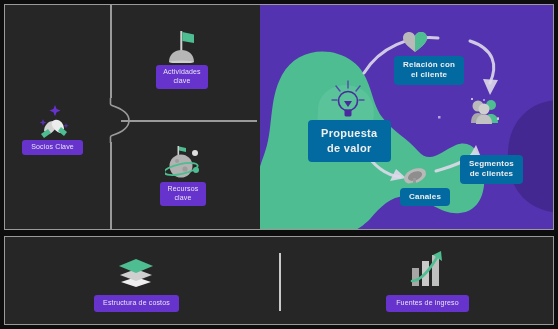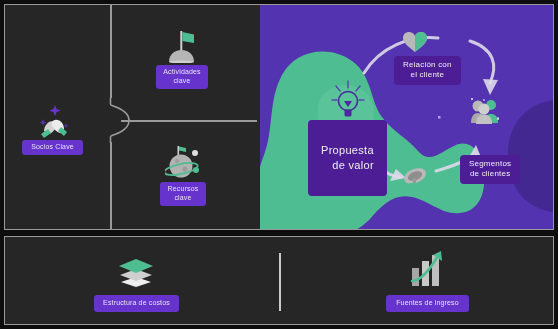--- a/index.html
+++ b/index.html
@@ -75,37 +75,37 @@
     padding: 3px 7px;
     font-size: 7px;
     line-height: 1.25;
     text-align: center;
     letter-spacing: 0.15px;
     white-space: pre-line;
     box-sizing: border-box;
   }
   .badge-dark {
     position: absolute;
-    background: #4c1d95;
+    background: #0369a1;
     color: #efefef;
     border-radius: 4px;
     padding: 4px 9px;
     font-size: 8px;
     line-height: 1.3;
     text-align: center;
     letter-spacing: 0.2px;
     white-space: pre-line;
     box-sizing: border-box;
+    font-weight: bold;
   }
   .badge-big {
     font-size: 11px;
-    padding: 23px 13px;
+    padding: 6px 13px;
     line-height: 1.35;
     letter-spacing: 0.3px;
-    text-align: right;
   }
 
   
   .icon {
     position: absolute;
   }
   .icon svg { display:block; }
 </style>
 </head>
 <body>
@@ -209,20 +209,21 @@
           <rect x="27" y="21" width="2" height="2" fill="#ded9ea" opacity="0.8"></rect>
         </svg>
       </div>
 
       <div class="badge-dark badge-big" style="left:48px; top:115px;">Propuesta
 de valor</div>
 
       <div class="badge-dark" style="left:134px; top:51px;">Relación con
 el cliente</div>
 
+      <div class="badge-dark" style="left:140px; top:183px;">Canales</div>
 
       <div class="badge-dark" style="left:200px; top:122px;margin-top:28px;">Segmentos
 de clientes</div>
     </div>
 
     <div class="icon" style="left:33px; top:100px; width:32px; height:33px;">
       <svg width="32" height="33" viewBox="0 0 32 33">
 
         <path d="M17 0 L18.6 4 L22.6 5.6 L18.6 7.2 L17 11.2 L15.4 7.2 L11.4 5.6 L15.4 4 Z" fill="#6633CC"></path>
         <path d="M5 14 L6 16.4 L8.4 17.4 L6 18.4 L5 20.8 L4 18.4 L1.6 17.4 L4 16.4 Z" fill="#6633CC" opacity="0.8"></path>

